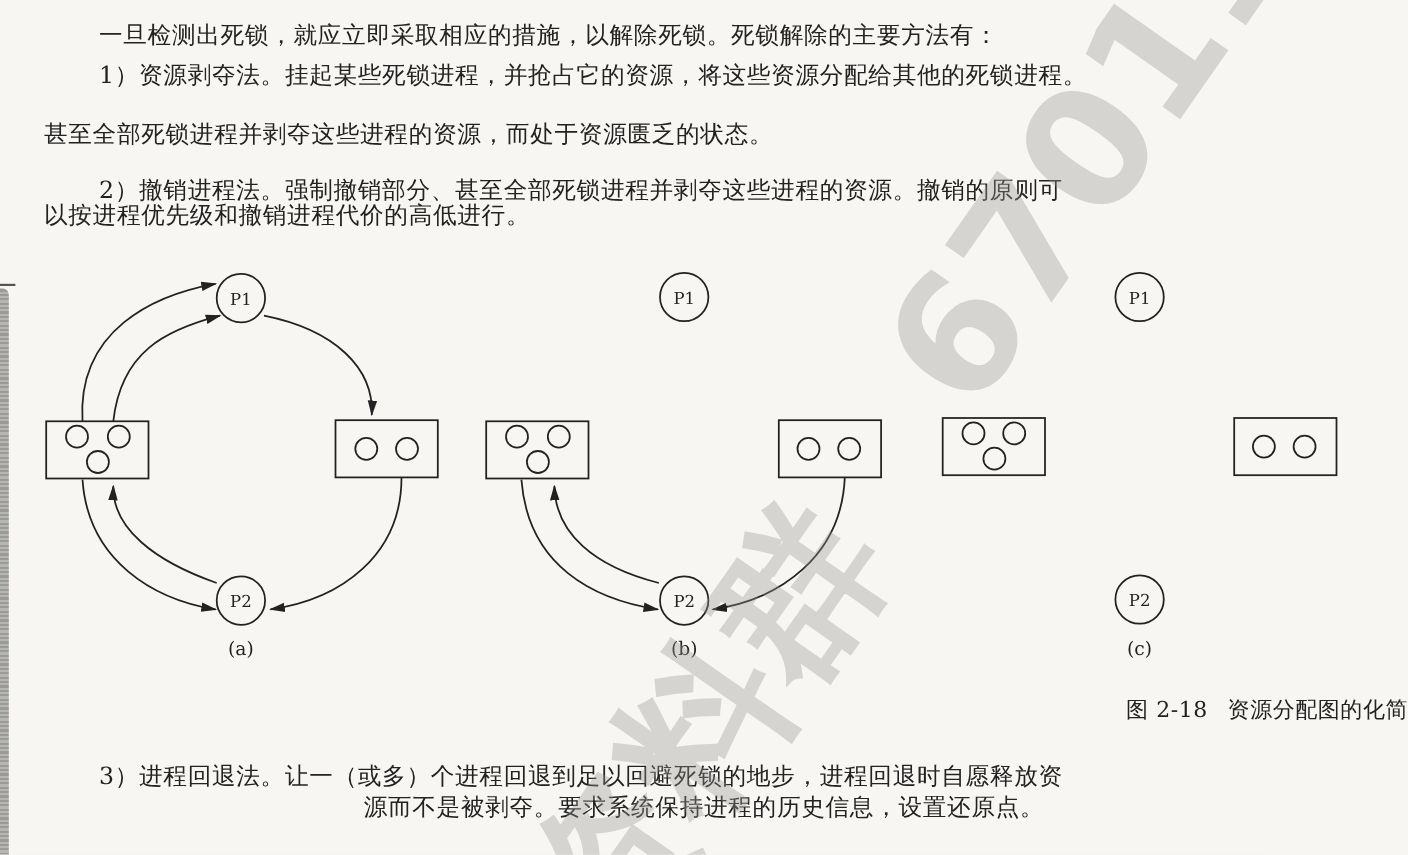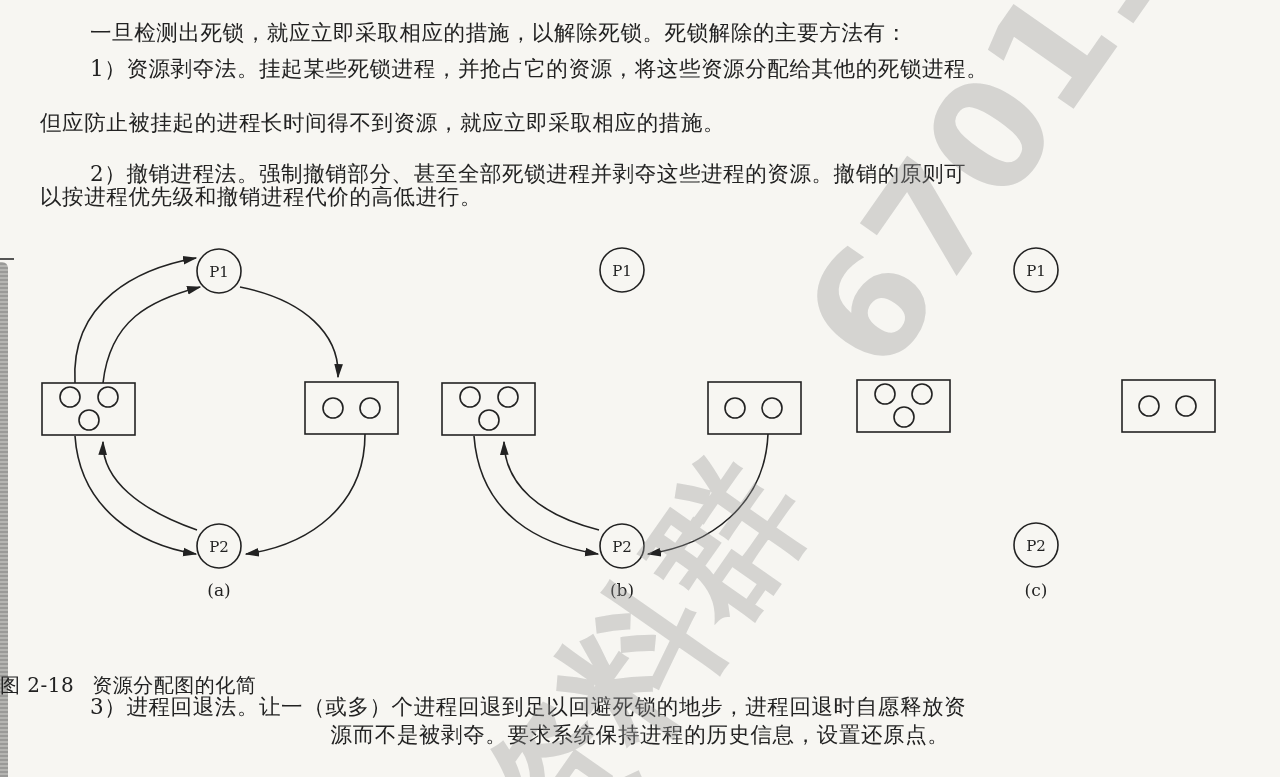--- a/index.html
+++ b/index.html
@@ -24,43 +24,43 @@
   }
   .indent { padding-left: 50px; }
   #p-intro { top: 16px; }
   #p-m1a { top: 52px; }
   #p-m1b { top: 106px; }
   #p-m2a { top: 157px; }
   #p-m2b { top: 180px; }
   #p-m3a { top: 690px; }
   #p-m3b { top: 718px; text-align: center; }
   .caption {
-    position: absolute; top: 632px; left: 0; width: 1280px; text-align: left;
-    font-size: 20px; letter-spacing: 0.5px; margin-top: 40px;
+    position: absolute; top: 632px; left: 0; width: 1280px; text-align: right;
+    font-size: 20px; letter-spacing: 0.5px;
   }
   .caption .num { margin-right: 18px; }
   .sub-label {
     position: absolute; top: 580px; font-size: 17px; width: 40px; text-align: center;
   }
   svg.figure { position: absolute; left: 0; top: 0; }
   .node-text { font-family: "DejaVu Serif", "Liberation Serif", serif; font-size: 15px; }
   .watermark {
     position: absolute; color: rgba(150,150,150,0.35); font-family: "DejaVu Sans", sans-serif;
     font-weight: bold; pointer-events: none; white-space: nowrap;
   }
 </style>
 </head>
 <body>
 
 <div class="page-edge-line"></div>
 <div class="page-edge"></div>
 
 <div id="p-intro" class="para indent">一旦检测出死锁，就应立即采取相应的措施，以解除死锁。死锁解除的主要方法有：</div>
 <div id="p-m1a" class="para indent">1）资源剥夺法。挂起某些死锁进程，并抢占它的资源，将这些资源分配给其他的死锁进程。</div>
-<div id="p-m1b" class="para">但应防止被挂起的进程长时间得不到资源，就应立即采取相应的措施。</div>
+<div id="p-m1b" class="para">甚至全部死锁进程并剥夺这些进程的资源，而处于资源匮乏的状态。</div>
 <div id="p-m2a" class="para indent">2）撤销进程法。强制撤销部分、甚至全部死锁进程并剥夺这些进程的资源。撤销的原则可</div>
 <div id="p-m2b" class="para">以按进程优先级和撤销进程代价的高低进行。</div>
 
 <svg class="figure" width="1280" height="777" viewBox="0 0 1280 777">
   <defs>
     <marker id="arr" viewBox="0 0 10 10" refX="9" refY="5" markerWidth="9" markerHeight="9" orient="auto-start-reverse">
       <path d="M0,2 L10,5 L0,8 z" fill="#222"></path>
     </marker>
   </defs>
   <g stroke="#222" stroke-width="1.6" fill="none">

